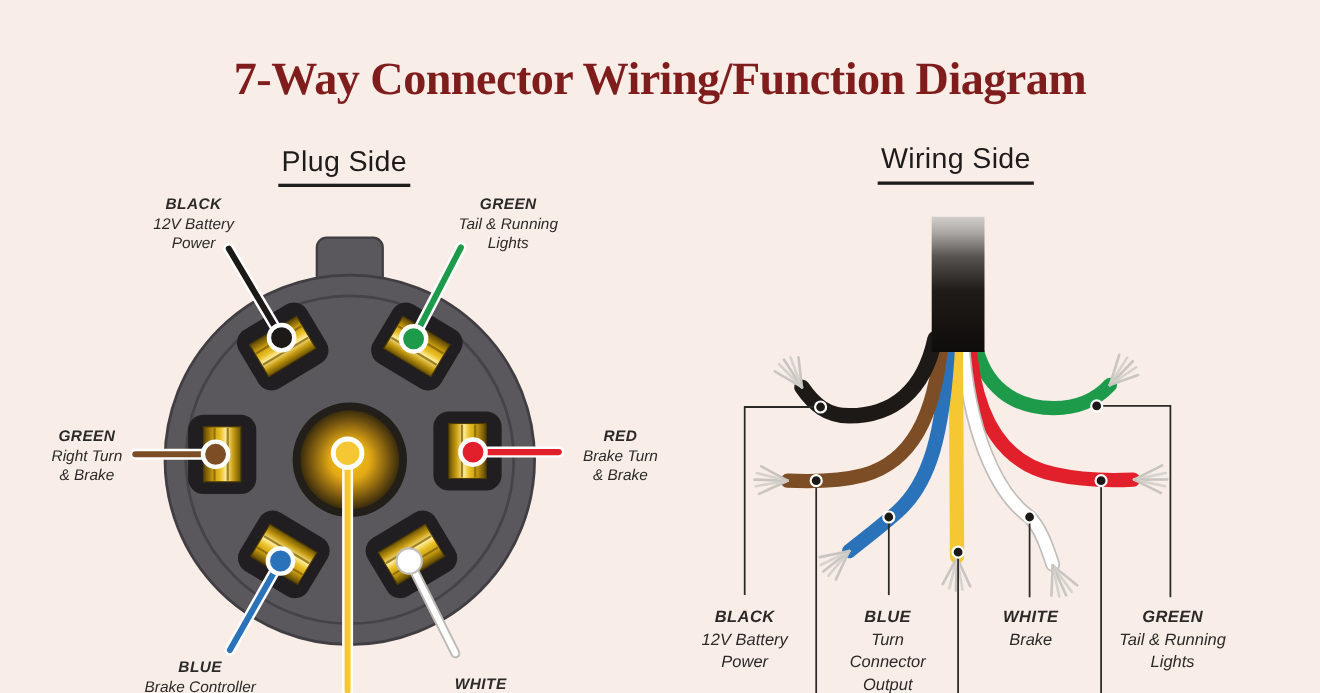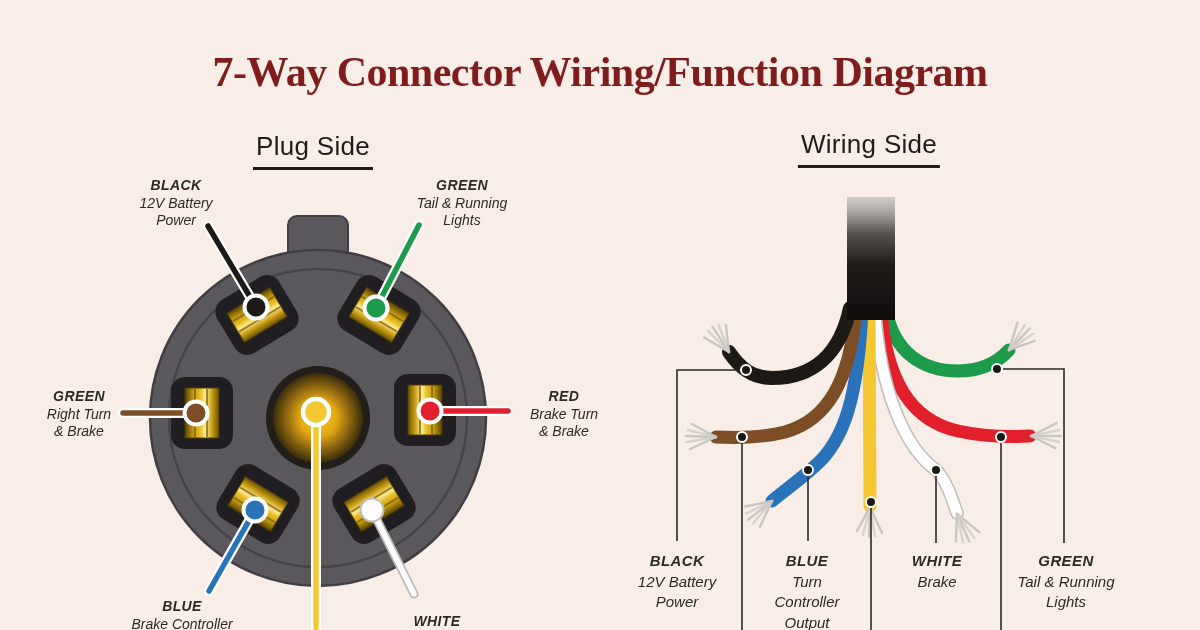--- a/index.html
+++ b/index.html
@@ -200,21 +200,21 @@
   </div>
 
   <div class="lbl wire-lbl" style="left:677px;top:551px;">
     <div class="lname">BLACK</div>
     <div>12V Battery</div>
     <div>Power</div>
   </div>
   <div class="lbl wire-lbl" style="left:807px;top:551px;">
     <div class="lname">BLUE</div>
     <div>Turn</div>
-    <div>Controller</div>
+    <div>Connector</div>
     <div>Output</div>
   </div>
   <div class="lbl wire-lbl" style="left:937px;top:551px;">
     <div class="lname">WHITE</div>
     <div>Brake</div>
   </div>
   <div class="lbl wire-lbl" style="left:1066px;top:551px;">
     <div class="lname">GREEN</div>
     <div>Tail &amp; Running</div>
     <div>Lights</div>

